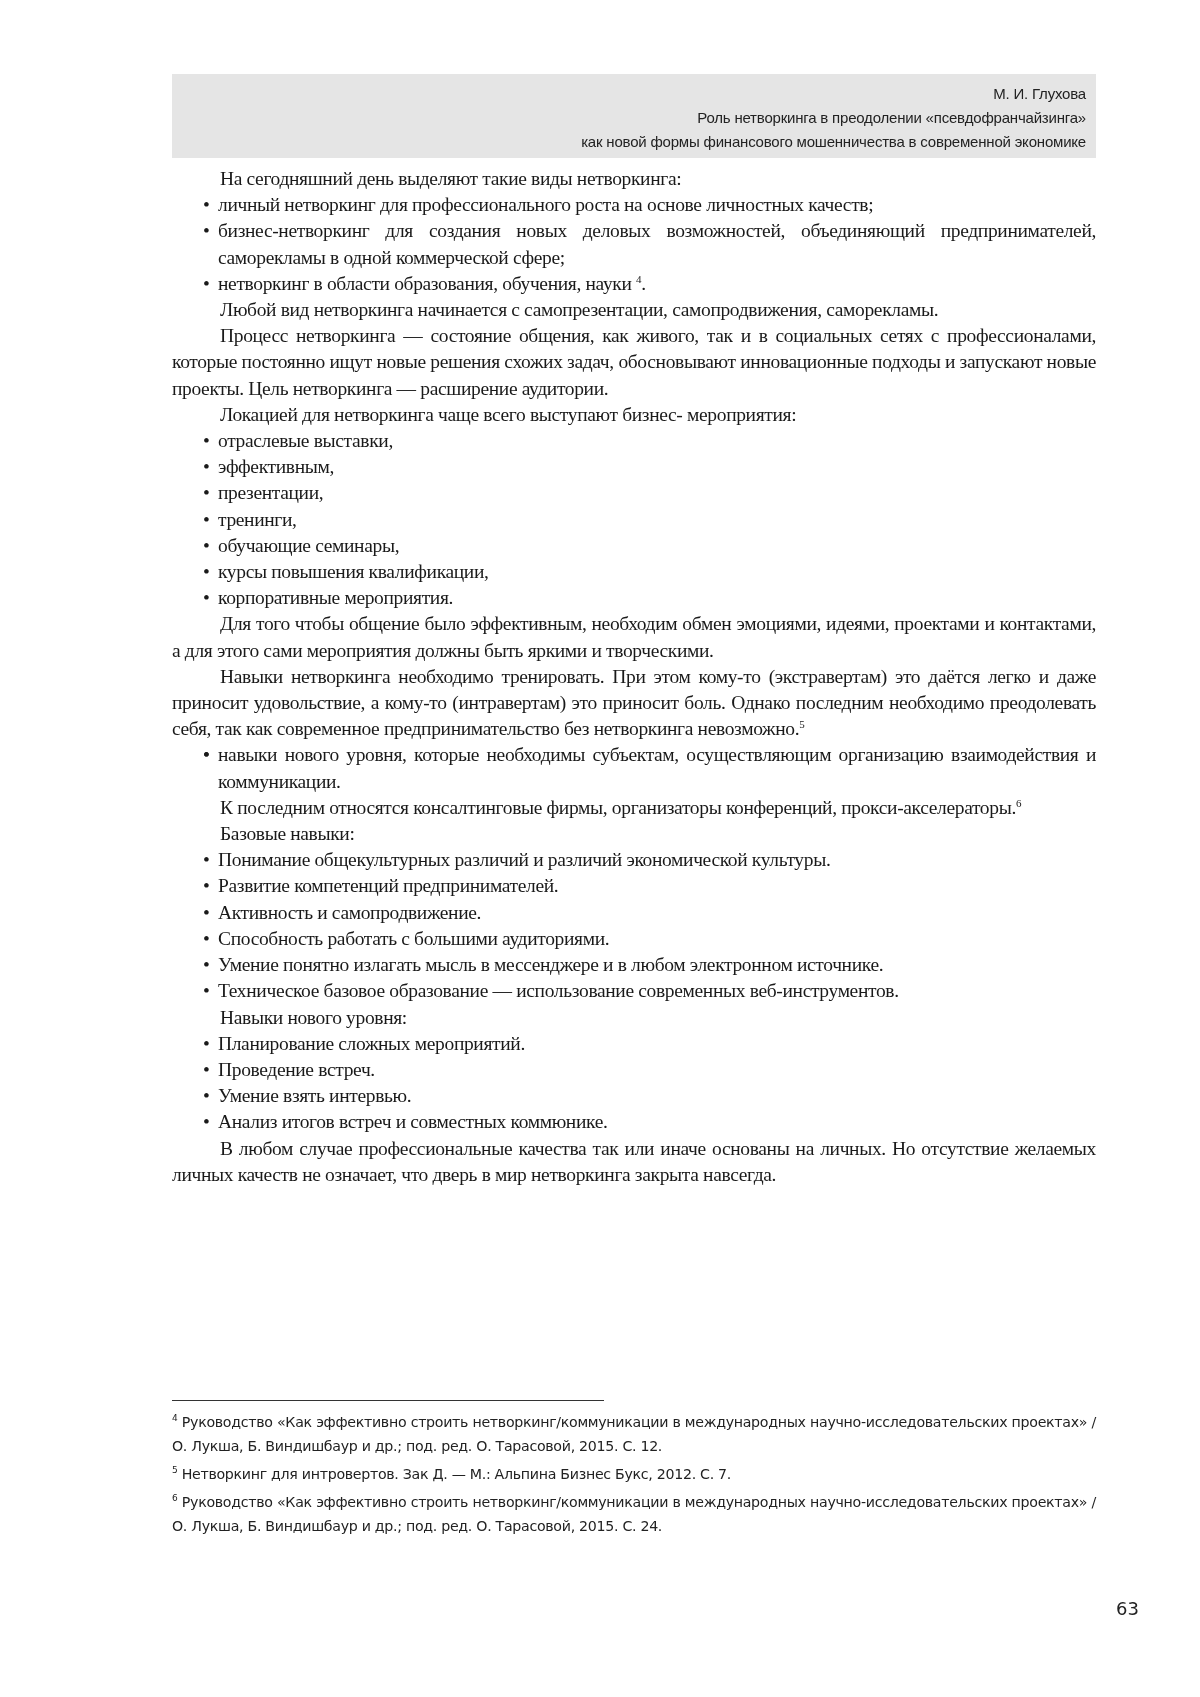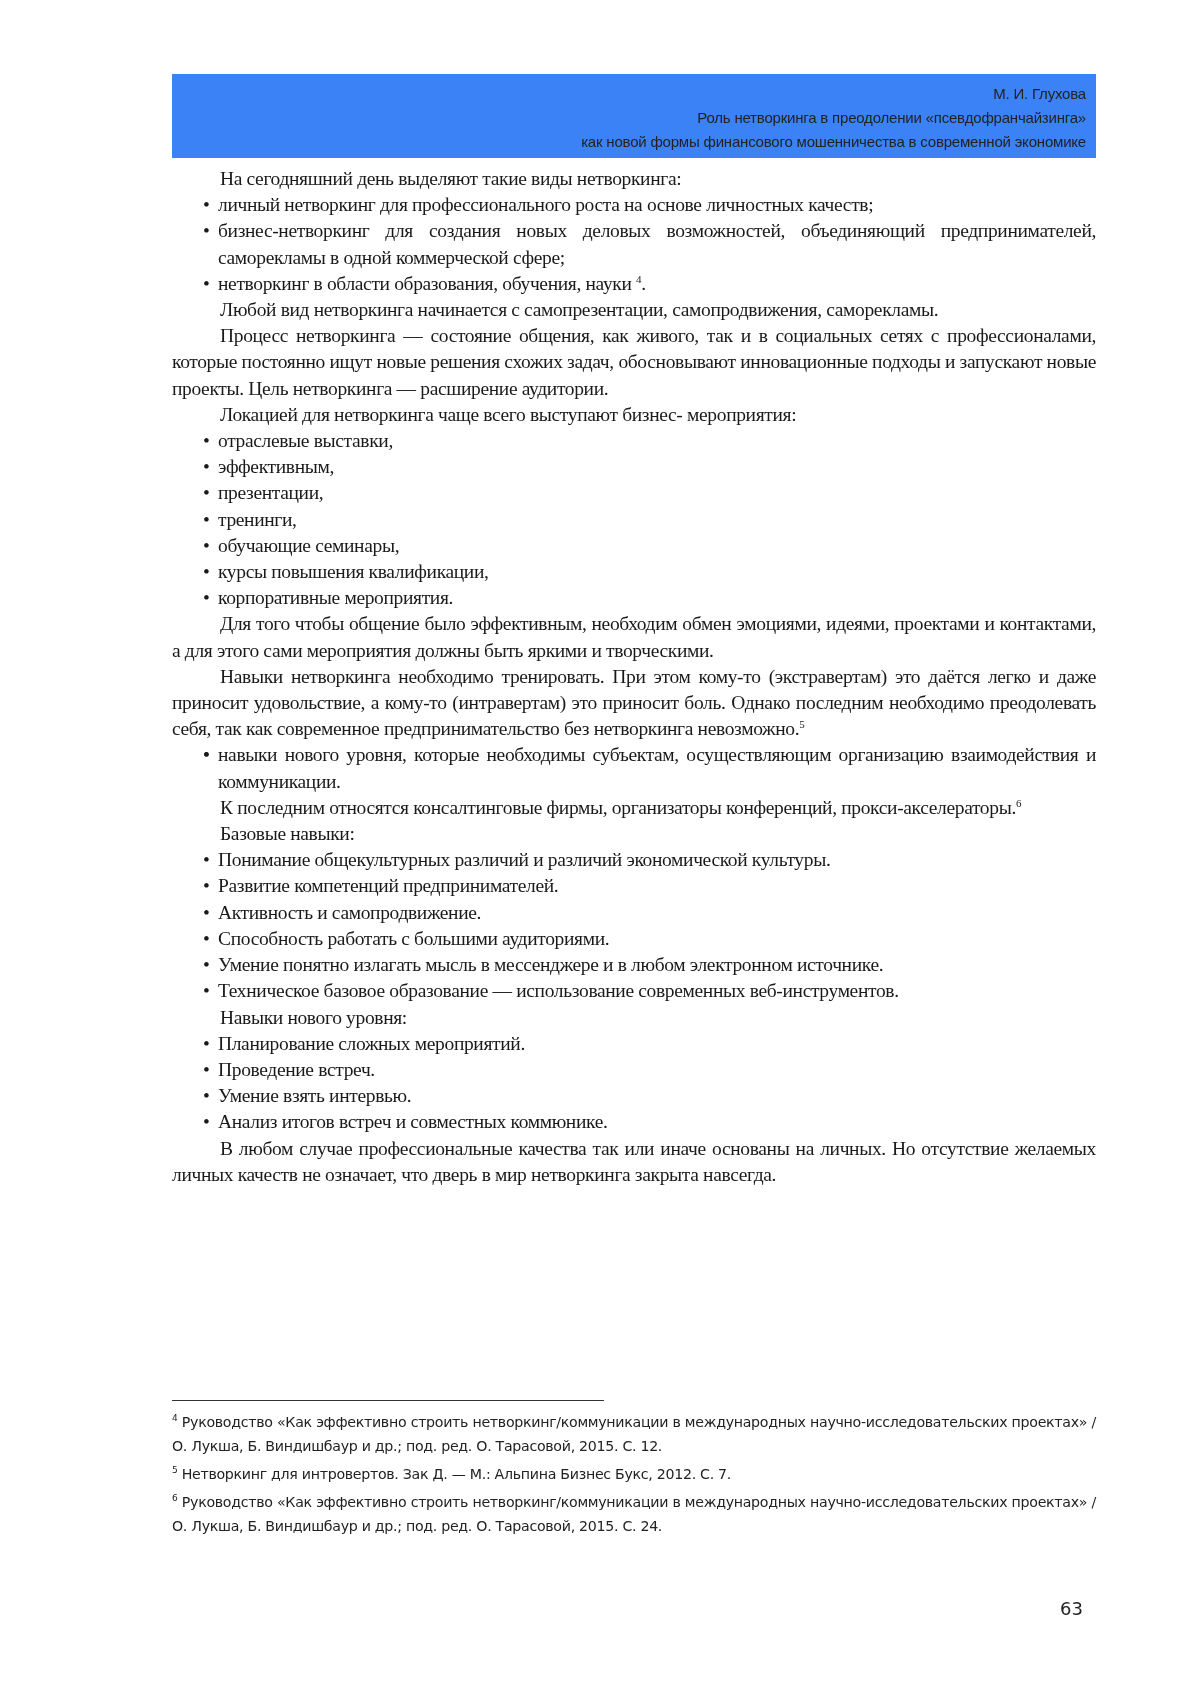--- a/index.html
+++ b/index.html
@@ -1,19 +1,19 @@
 <!DOCTYPE html>
 <html><head>
 <meta charset="utf-8">
 <style>
   html, body { margin: 0; padding: 0; background: #ffffff; }
   body { width: 1200px; height: 1697px; position: relative; overflow: hidden; color: #1a1a1a; }
   .header {
     position: absolute; left: 172px; top: 74px; width: 924px; height: 84px;
-    background: #3b82f6; box-sizing: border-box; padding: 8px 10px 0 12px;
+    background: #e5e5e5; box-sizing: border-box; padding: 8px 10px 0 12px;
     text-align: right; font-family: "Liberation Sans", sans-serif; font-size: 15px; line-height: 24px; color: #222;
     letter-spacing: -0.2px;
   }
   .header div { white-space: nowrap; }
   .content {
     position: absolute; left: 172px; top: 166px; width: 924px;
     font-family: "Liberation Serif", serif; font-size: 19.5px; line-height: 26.2px; color: #1a1a1a;
     letter-spacing: -0.35px;
   }
   .p { text-indent: 48px; text-align: justify; margin: 0; }
@@ -22,21 +22,21 @@
   .sup { font-size: 11px; vertical-align: super; line-height: 0; }
   .rule { position: absolute; left: 172px; top: 1400px; width: 432px; height: 1px; background: #333; }
   .footnotes {
     position: absolute; left: 172px; top: 1410px; width: 924px;
     font-family: "DejaVu Sans", sans-serif; font-size: 14.2px; line-height: 24px; color: #222;
     letter-spacing: -0.3px;
   }
   .fn { margin: 0 0 4px 0; text-align: justify; }
   .fn .sup { font-size: 9px; }
   .pagenum {
-    position: absolute; left: 1060px; top: 1598px; font-family: "DejaVu Sans", sans-serif;
+    position: absolute; left: 1116px; top: 1598px; font-family: "DejaVu Sans", sans-serif;
     font-size: 18px; color: #222;
   }
 </style>
 </head>
 <body>
 
 <div class="header">
   <div>М. И. Глухова</div>
   <div>Роль нетворкинга в преодолении «псевдофранчайзинга»</div>
   <div>как новой формы финансового мошенничества в современной экономике</div>

